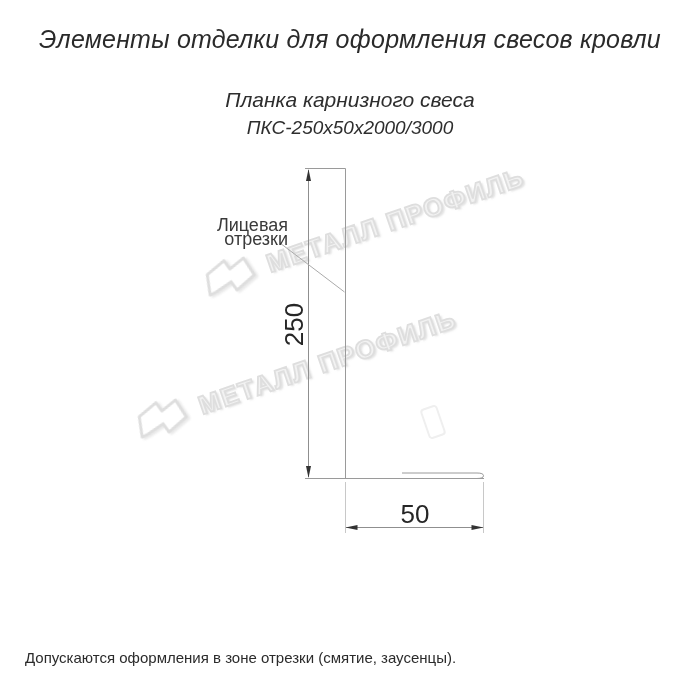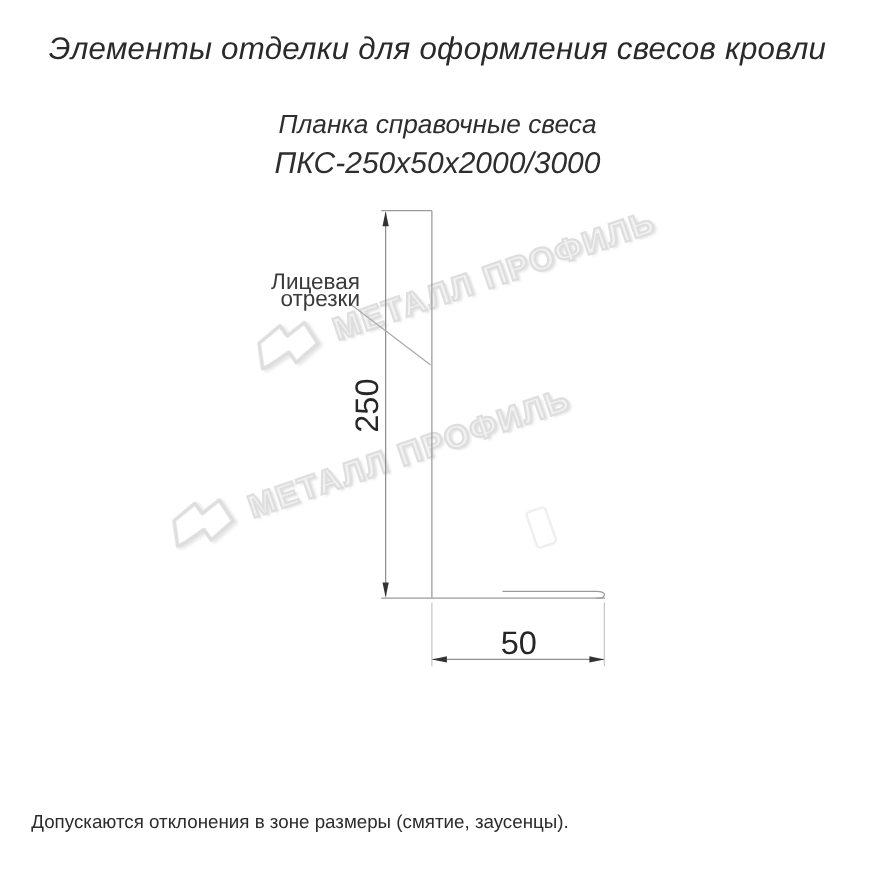--- a/index.html
+++ b/index.html
@@ -4,21 +4,21 @@
 <style>
   html,body{margin:0;padding:0;background:#fff;}
   #page{
     position:relative;width:700px;height:700px;background:#ffffff;overflow:hidden;
     font-family:"Liberation Sans","DejaVu Sans",sans-serif;color:#262626;
   }
   .abs{position:absolute;}
   .ctr{left:0;right:0;text-align:center;font-style:italic;}
   #main-title{top:25px;font-size:25px;letter-spacing:.2px;color:#2a2a2a;}
   #product-name{top:88px;font-size:21px;color:#2e2e2e;}
-  #product-model{top:117px;font-size:24px;color:#2e2e2e;}
+  #product-model{top:117px;font-size:19px;color:#2e2e2e;}
   #face-label{top:218px;left:208px;width:80px;text-align:right;font-size:18px;line-height:14px;color:#3a3a3a;}
   .dim-text{font-size:26px;color:#262626;}
   #dim-250{left:264px;top:309px;width:60px;text-align:center;transform:rotate(-90deg);}
   #dim-50{left:385px;top:499px;width:60px;text-align:center;}
   #notes{left:25px;top:649px;font-size:15px;line-height:17px;color:#2b2b2b;}
   .watermark{
     display:flex;align-items:center;gap:9px;height:48px;
     transform-origin:0 50%;transform:rotate(-19deg);pointer-events:none;
   }
   #wm-upper{left:204px;top:262px;}
@@ -74,28 +74,28 @@
     <line x1="483.5" y1="482" x2="483.5" y2="533" stroke="#c8c8c8" stroke-width="1"></line>
 
     <line x1="346" y1="527.5" x2="483" y2="527.5" stroke="#8f8f8f" stroke-width="1"></line>
     <polygon points="357.5,525 345.5,527.5 357.5,530" fill="#333333"></polygon>
     <polygon points="471.5,525 483.5,527.5 471.5,530" fill="#333333"></polygon>
 
     <line x1="280" y1="243" x2="344.5" y2="292" stroke="#aaaaaa" stroke-width="1"></line>
   </svg>
 
   <div class="abs ctr" id="main-title">Элементы отделки для оформления свесов кровли</div>
-  <div class="abs ctr" id="product-name">Планка справочные свеса</div>
+  <div class="abs ctr" id="product-name">Планка карнизного свеса</div>
   <div class="abs ctr" id="product-model">ПКС-250х50х2000/3000</div>
 
   <div class="abs" id="face-label">
     <span>Лицевая</span><br>
     <span>отрезки</span>
   </div>
 
   <div class="abs dim-text" id="dim-250">250</div>
   <div class="abs dim-text" id="dim-50">50</div>
 
   <div class="abs" id="notes">
-    <div>Допускаются отклонения в зоне размеры (смятие, заусенцы).</div>
+    <div>Допускаются оформления в зоне отрезки (смятие, заусенцы).</div>
   </div>
 
 </div>
 
 </body></html>

